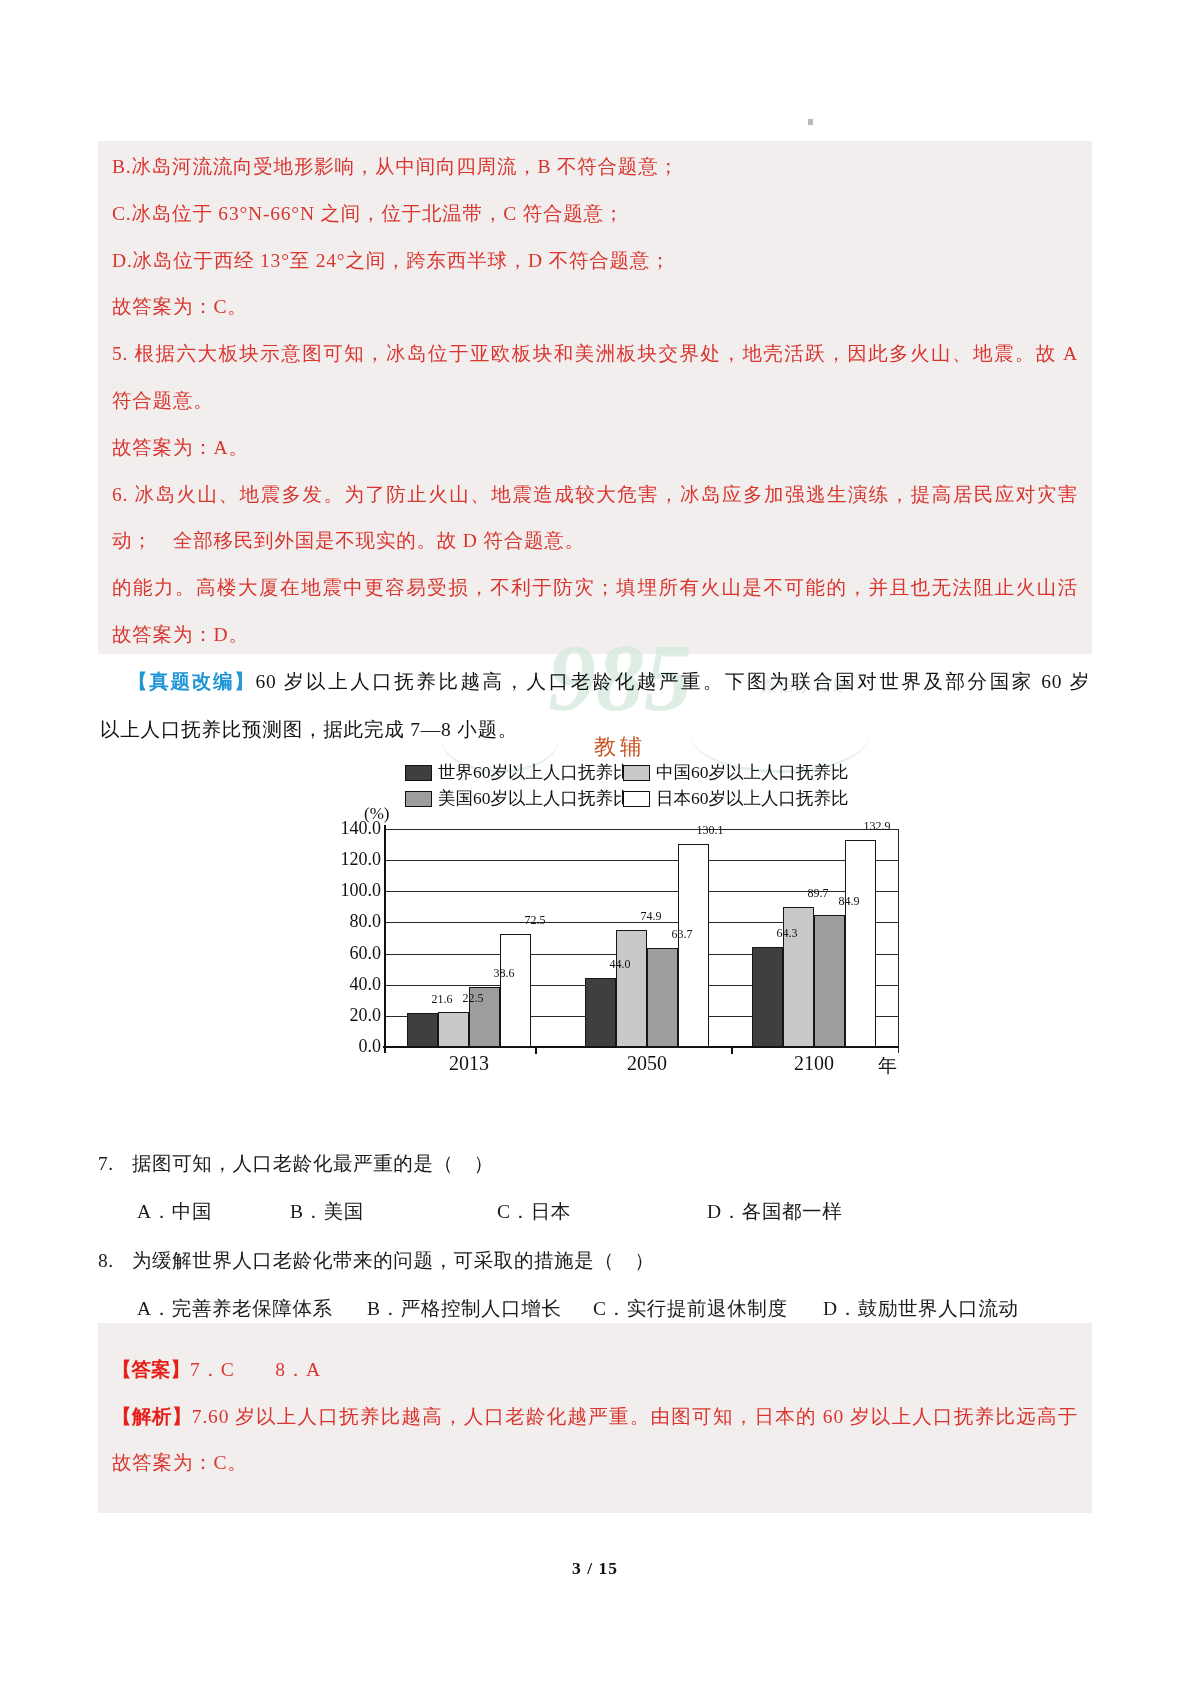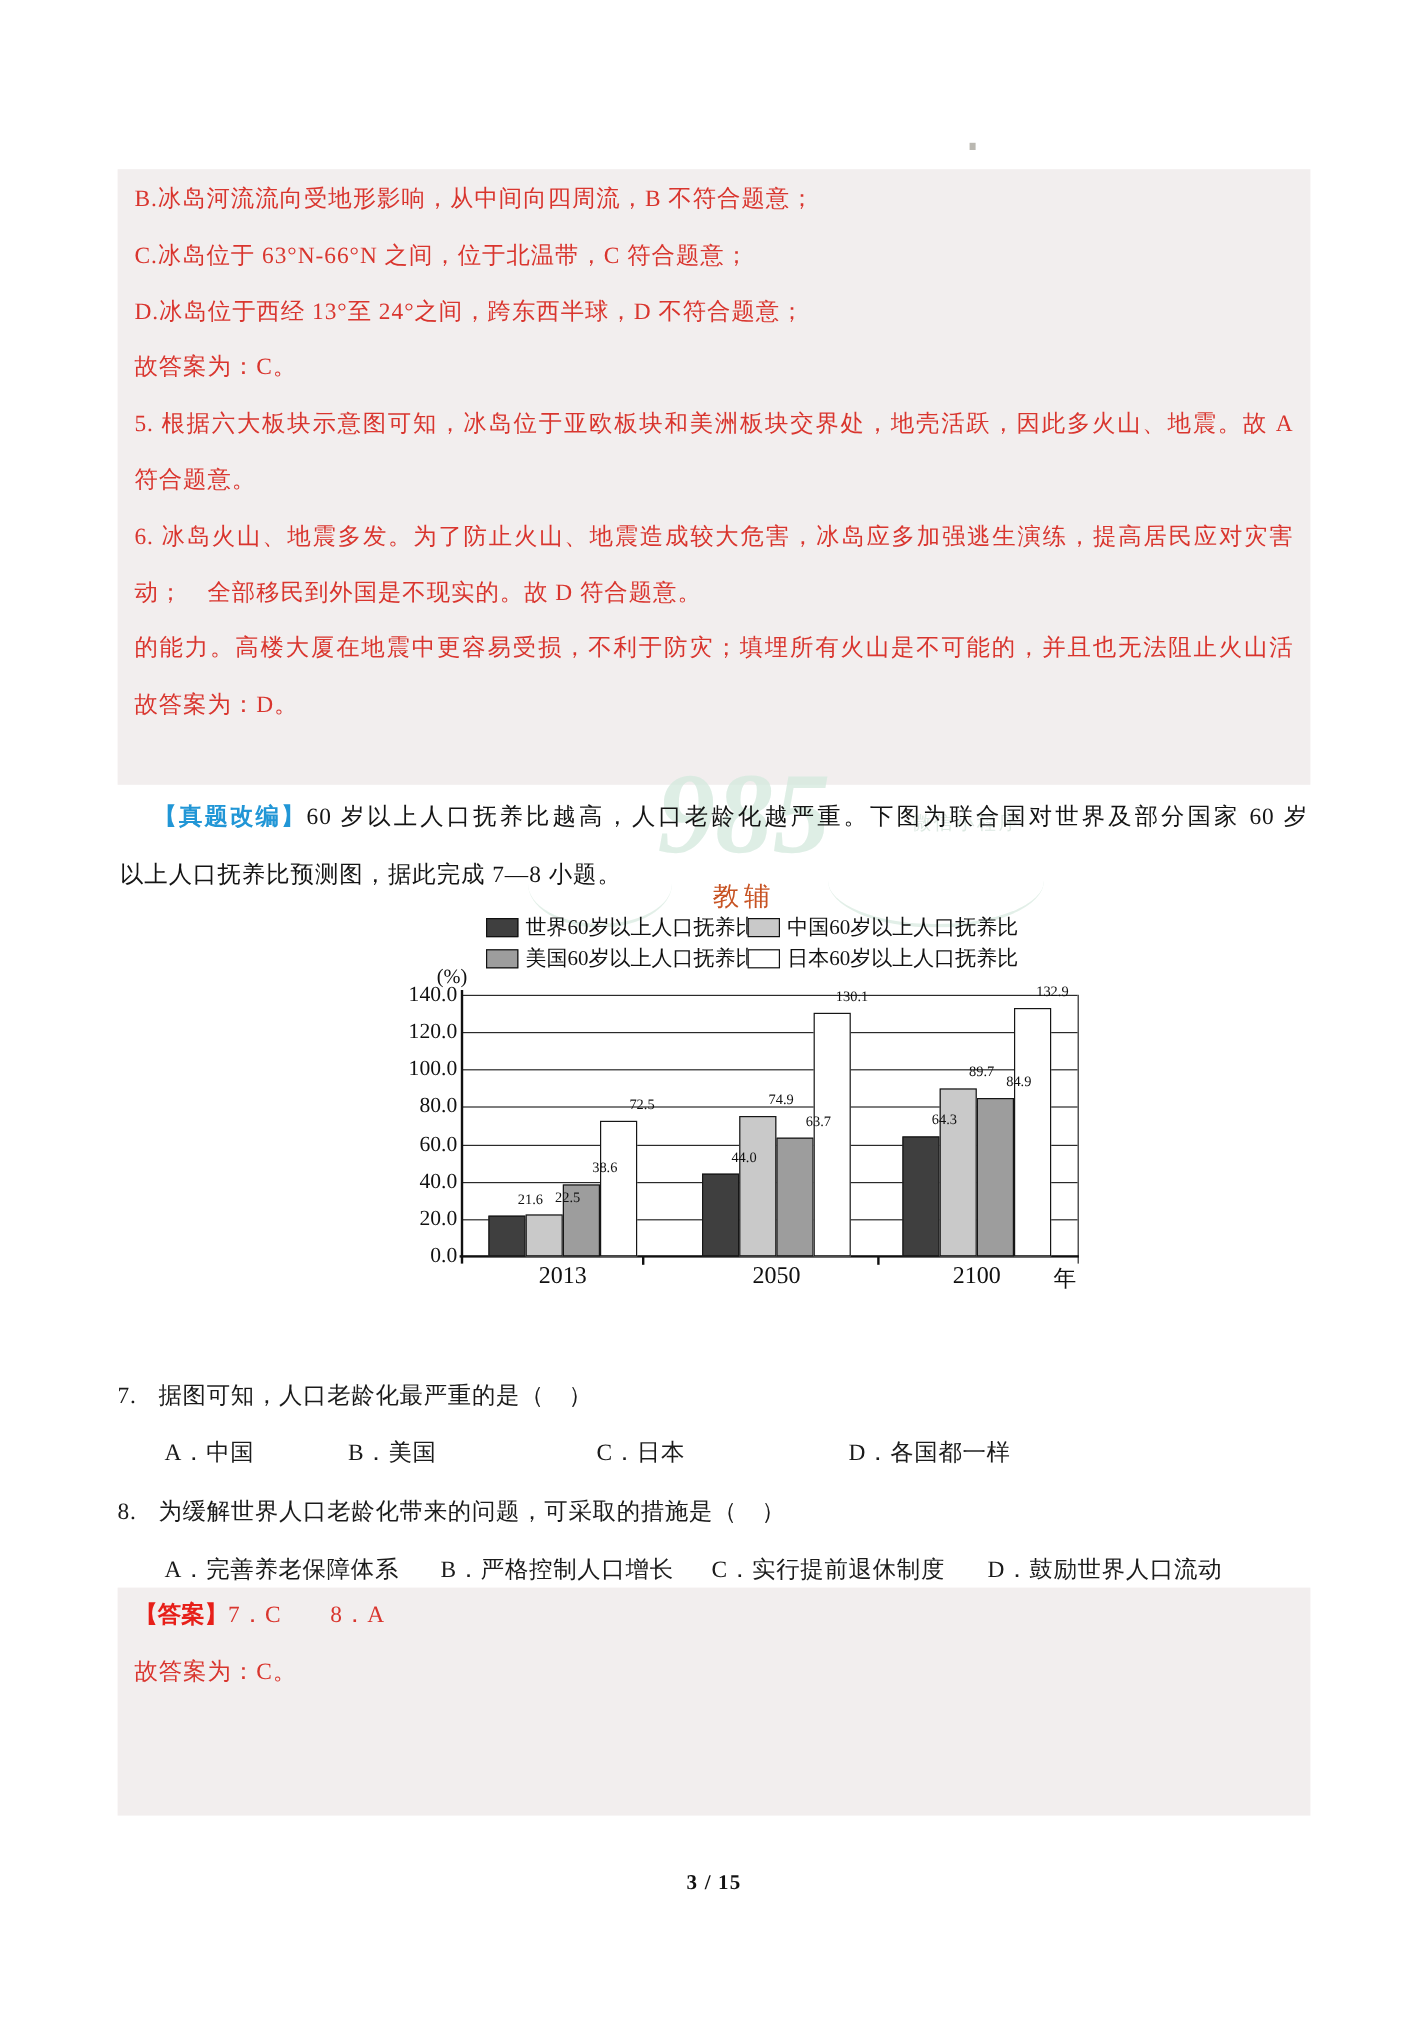--- a/index.html
+++ b/index.html
@@ -89,20 +89,21 @@
 
 <div class="artifact-dot"></div>
 
 <section class="hl-block" style="top:141px;height:513px;">
   <div class="sol-line">B.冰岛河流流向受地形影响，从中间向四周流，B 不符合题意；</div>
   <div class="sol-line">C.冰岛位于 63°N-66°N 之间，位于北温带，C 符合题意；</div>
   <div class="sol-line">D.冰岛位于西经 13°至 24°之间，跨东西半球，D 不符合题意；</div>
   <div class="sol-line">故答案为：C。</div>
   <div class="sol-line fill">5. 根据六大板块示意图可知，冰岛位于亚欧板块和美洲板块交界处，地壳活跃，因此多火山、地震。故 A</div>
   <div class="sol-line">符合题意。</div>
+  <div class="sol-line">故答案为：A。</div>
   <div class="sol-line fill">6. 冰岛火山、地震多发。为了防止火山、地震造成较大危害，冰岛应多加强逃生演练，提高居民应对灾害</div>
   <div class="sol-line">动；　全部移民到外国是不现实的。故 D 符合题意。</div>
   <div class="sol-line fill">的能力。高楼大厦在地震中更容易受损，不利于防灾；填埋所有火山是不可能的，并且也无法阻止火山活</div>
   <div class="sol-line">故答案为：D。</div>
 </section>
 
 <div class="wm">
   <div class="wm-tagline">微信小程序</div>
   <div class="wm-big">985</div>
   <div class="wm-small">教辅</div>
@@ -184,20 +185,23 @@
 <div class="q-line" style="top:1249px;">
   <span class="q-num">8.</span><span>为缓解世界人口老龄化带来的问题，可采取的措施是（　）</span>
 </div>
 <div class="q-line" style="top:1297px;">
   <span class="q-opt" style="left:39px;">A．完善养老保障体系</span>
   <span class="q-opt" style="left:269px;">B．严格控制人口增长</span>
   <span class="q-opt" style="left:495px;">C．实行提前退休制度</span>
   <span class="q-opt" style="left:725px;">D．鼓励世界人口流动</span>
 </div>
 
-<section class="hl-block" style="top:1323px;height:190px;padding-top:1px;">
+<section class="hl-block" style="top:1323px;height:190px;padding-top:24px;">
   <div class="ans-line">
     <span class="red-tag">【答案】</span><span>7．C　　8．A</span>
   </div>
+  <div class="ans-line fill">
+    <span class="red-tag">【解析】</span><span>7.60 岁以上人口抚养比越高，人口老龄化越严重。由图可知，日本的 60 岁以上人口抚养比远高于</span>
+  </div>
   <div class="ans-line">故答案为：C。</div>
 </section>
 
 <div class="footer">3 / 15</div>
 
 </body></html>

